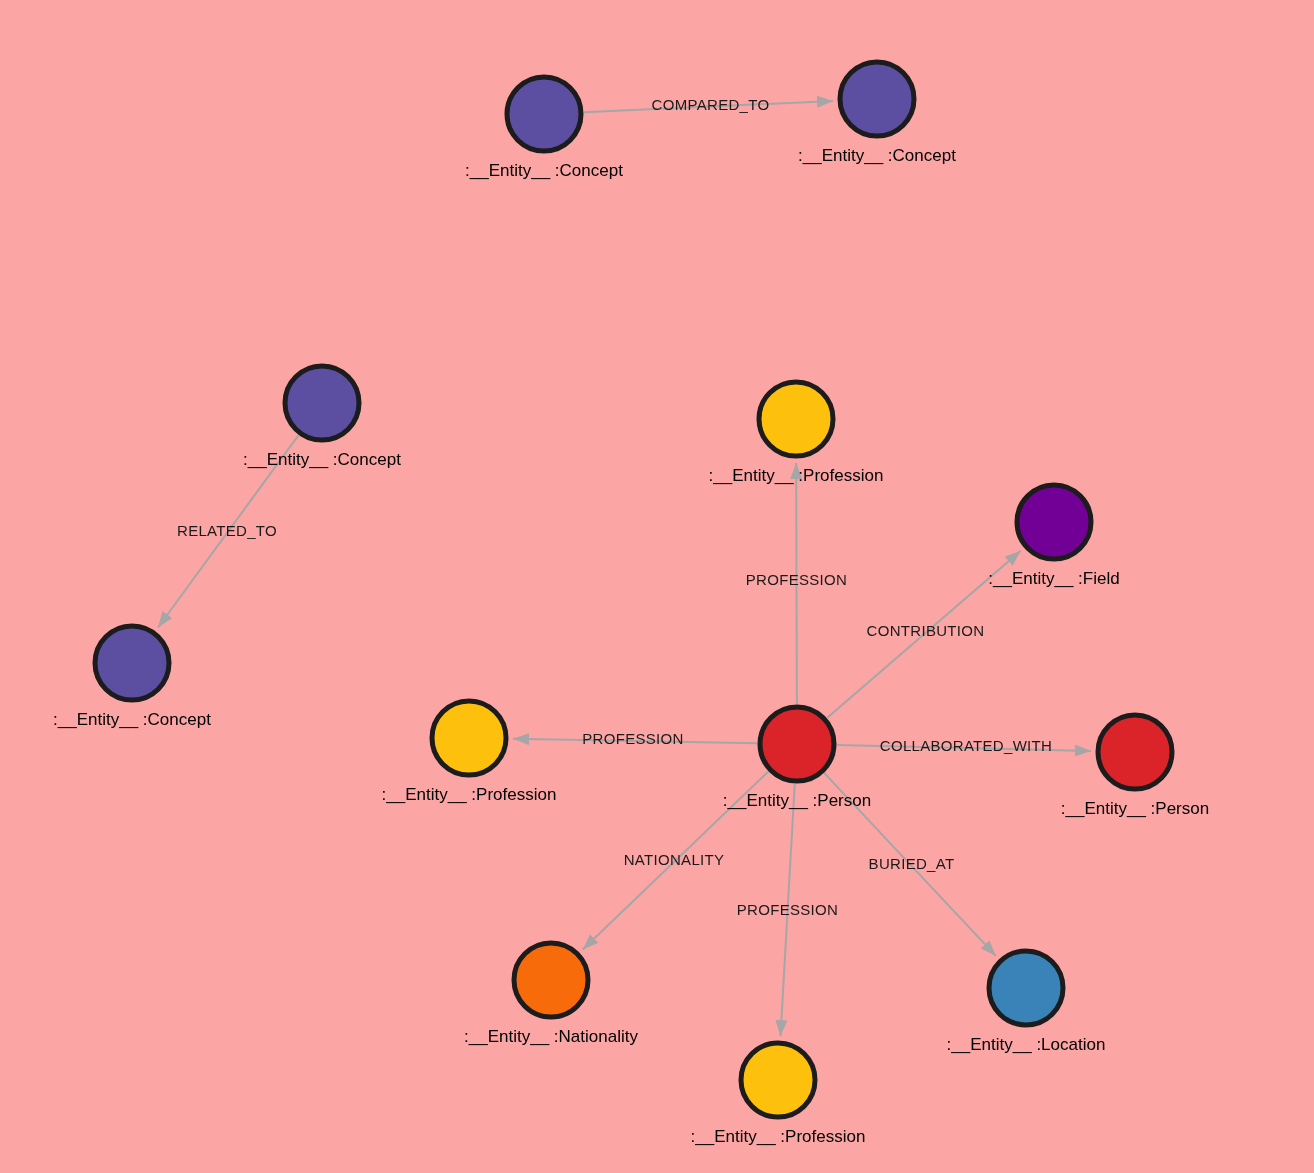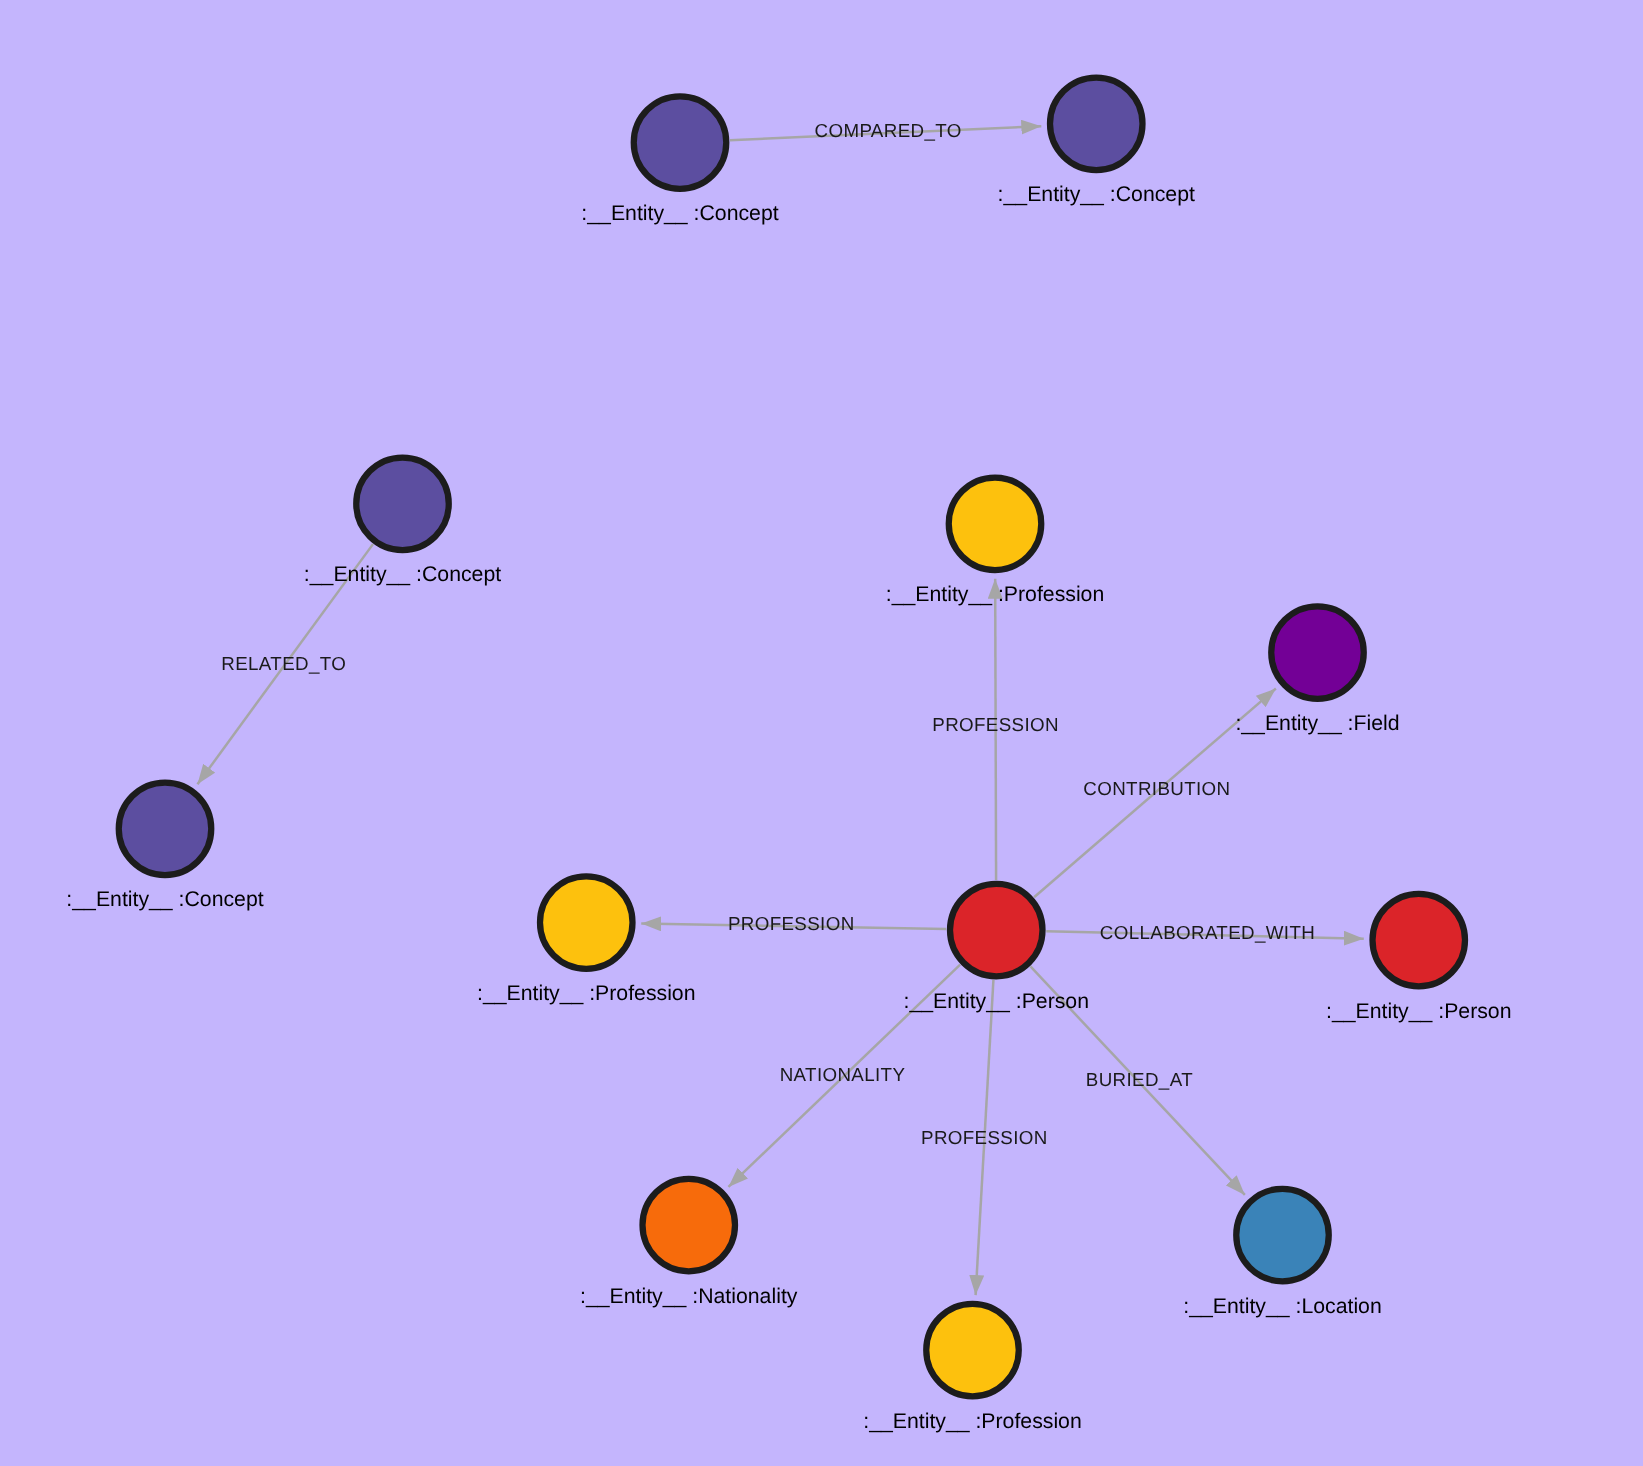--- a/index.html
+++ b/index.html
@@ -25,21 +25,21 @@
     letter-spacing: 0.3px;
   }
   .node-caption {
     font-family: "Liberation Sans", sans-serif;
     font-size: 17px;
   }
 </style>
 </head>
 <body>
 
-<div id="stage" style="background: #c4b5fd; text-align: right;">
+<div id="stage" style="background: #fca5a5; text-align: right;">
   <svg id="graph" xmlns="http://www.w3.org/2000/svg" width="1314" height="1173" viewBox="0 0 1314 1173">
     <defs>
       <marker id="arrowhead" markerUnits="userSpaceOnUse" orient="auto" refX="16" refY="6" markerWidth="16" markerHeight="12" viewBox="0 0 16 12">
         <path d="M0,0 L16,6 L0,12 Z" fill="#a6a6a6"></path>
       </marker>
     </defs>
     <g id="layer-edges">
         <line x1="583.9594805301297" y1="112.20002339954371" x2="833.0445714168574" y2="100.97997426050192" stroke="#a6a6a6" stroke-width="2" marker-end="url(#arrowhead)" class="edge-line"></line>
         <line x1="298.3993364263076" y1="435.29564489031594" x2="157.96072993106165" y2="627.4747906206525" stroke="#a6a6a6" stroke-width="2" marker-end="url(#arrowhead)" class="edge-line"></line>
         <line x1="796.8769236595316" y1="704.0001893477679" x2="796.1353839745152" y2="462.99979171745525" stroke="#a6a6a6" stroke-width="2" marker-end="url(#arrowhead)" class="edge-line"></line>

